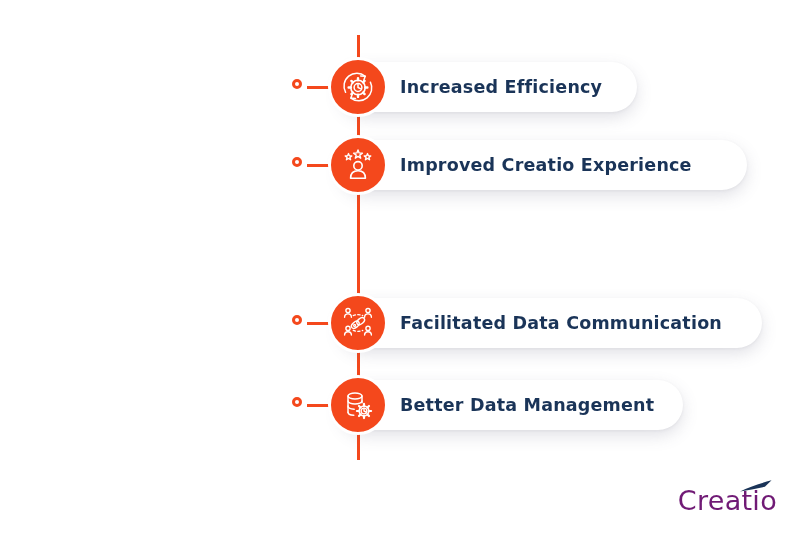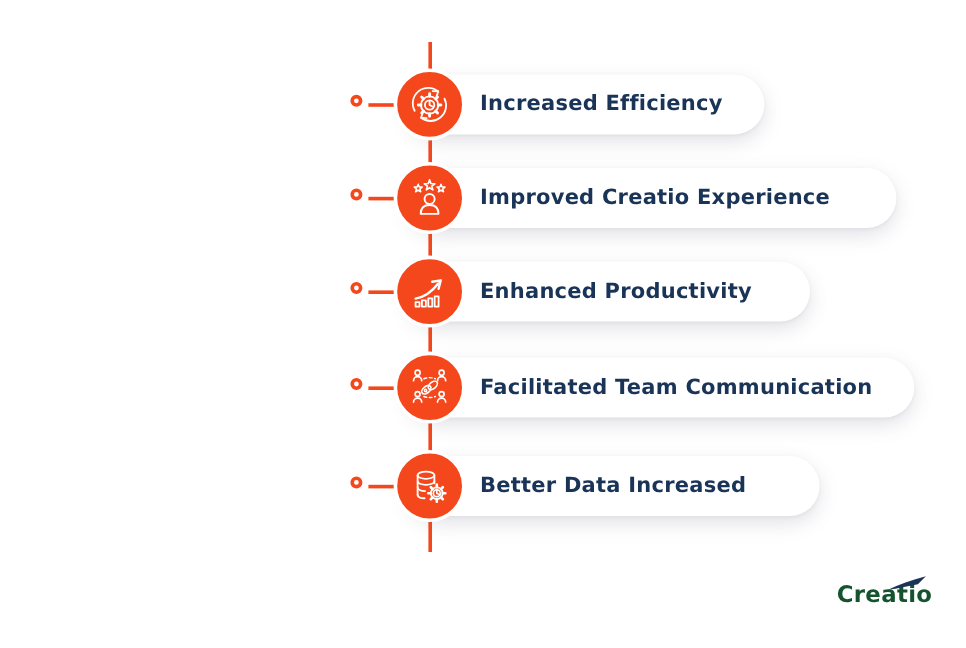--- a/index.html
+++ b/index.html
@@ -104,23 +104,23 @@
   .badge svg { display: block; }
 
   
   .logo {
     position: absolute;
     right: 28px;
     top: 487px;
     z-index: 6;
   }
   .logo-text {
-    color: #14532d;
-    font-size: 19px;
-    font-weight: 700;
+    color: #701a75;
+    font-size: 27px;
+    font-weight: 400;
     letter-spacing: 0.3px;
     line-height: 1;
   }
   .logo-swoosh {
     position: absolute;
     top: -7px;
     right: 5px;
     width: 32px;
     height: 13px;
   }
@@ -165,43 +165,26 @@
       <svg width="40" height="40" viewBox="0 0 40 40" fill="none" stroke="#ffffff" stroke-linecap="round" stroke-linejoin="round">
         <polygon points="20,4.9 21.1,7.9 24.4,8.1 21.8,10.1 22.7,13.2 20,11.4 17.3,13.2 18.2,10.1 15.6,8.1 18.9,7.9" stroke-width="1.4"></polygon>
         <polygon points="10.5,8.5 11.4,10.8 13.8,10.9 11.9,12.5 12.6,14.8 10.5,13.5 8.4,14.8 9.1,12.5 7.2,10.9 9.6,10.8" stroke-width="1.3"></polygon>
         <polygon points="29.5,8.5 30.4,10.8 32.8,10.9 30.9,12.5 31.6,14.8 29.5,13.5 27.4,14.8 28.1,12.5 26.2,10.9 28.6,10.8" stroke-width="1.3"></polygon>
         <circle cx="20" cy="20.8" r="4.2" stroke-width="1.6"></circle>
         <path d="M12.6,33.2 C12.6,27.8 15.8,25.8 20,25.8 C24.2,25.8 27.4,27.8 27.4,33.2 Z" stroke-width="1.6"></path>
       </svg>
     </div>
   </div>
 
-  <div class="row" style="top:213px">
-    <span class="ring"></span>
-    <span class="connector"></span>
-    <div class="pill" style="width:335px">
-      <span class="pill-label">Enhanced Productivity</span>
-    </div>
-    <div class="badge">
-      <svg width="40" height="40" viewBox="0 0 40 40" fill="none" stroke="#ffffff" stroke-linecap="round" stroke-linejoin="round">
-        <rect x="8.3" y="28.7" width="3.3" height="3.8" stroke-width="1.5"></rect>
-        <rect x="13.6" y="27.3" width="3.3" height="5.2" stroke-width="1.5"></rect>
-        <rect x="18.9" y="25.7" width="3.3" height="6.8" stroke-width="1.5"></rect>
-        <rect x="24.2" y="23.9" width="3.3" height="8.6" stroke-width="1.5"></rect>
-        <path d="M8.3,25.8 C14,24.8 21,21.3 27.2,13.2" stroke-width="2"></path>
-        <polyline points="22.2,11.8 29.3,10.6 27.5,17.6" stroke-width="2"></polyline>
-      </svg>
-    </div>
-  </div>
 
   <div class="row" style="top:293px">
     <span class="ring"></span>
     <span class="connector"></span>
     <div class="pill" style="width:422px">
-      <span class="pill-label">Facilitated Team Communication</span>
+      <span class="pill-label">Facilitated Data Communication</span>
     </div>
     <div class="badge">
       <svg width="40" height="40" viewBox="0 0 40 40" fill="none" stroke="#ffffff" stroke-linecap="round" stroke-linejoin="round">
         <circle cx="10" cy="7.6" r="2.1" stroke-width="1.4"></circle>
         <path d="M6.6,14.3 a3.4,3.4 0 0 1 6.8,0" stroke-width="1.4"></path>
         <circle cx="30" cy="7.6" r="2.1" stroke-width="1.4"></circle>
         <path d="M26.6,14.3 a3.4,3.4 0 0 1 6.8,0" stroke-width="1.4"></path>
         <circle cx="10" cy="25.4" r="2.1" stroke-width="1.4"></circle>
         <path d="M6.6,32.1 a3.4,3.4 0 0 1 6.8,0" stroke-width="1.4"></path>
         <circle cx="30" cy="25.4" r="2.1" stroke-width="1.4"></circle>
@@ -212,21 +195,21 @@
         <path d="M15.2,12.6 Q20,10.8 24.8,12.6" stroke-width="1.2" stroke-dasharray="2.4 2.2"></path>
         <path d="M15.2,27.4 Q20,29.2 24.8,27.4" stroke-width="1.2" stroke-dasharray="2.4 2.2"></path>
       </svg>
     </div>
   </div>
 
   <div class="row" style="top:375px">
     <span class="ring"></span>
     <span class="connector"></span>
     <div class="pill" style="width:343px">
-      <span class="pill-label">Better Data Increased</span>
+      <span class="pill-label">Better Data Management</span>
     </div>
     <div class="badge">
       <svg width="40" height="40" viewBox="0 0 40 40" fill="none" stroke="#ffffff" stroke-linecap="round" stroke-linejoin="round">
         <ellipse cx="17" cy="11" rx="7" ry="3" stroke-width="1.5"></ellipse>
         <path d="M10,11 L10,27.2" stroke-width="1.5"></path>
         <path d="M24,11 L24,17.8" stroke-width="1.5"></path>
         <path d="M10,16 A7,3 0 0 0 24,16" stroke-width="1.5"></path>
         <path d="M10,21 C10,22.8 12.8,24.1 16.2,24.2" stroke-width="1.5"></path>
         <path d="M10,27.2 C10,28.9 12.6,30.1 15.8,30.2" stroke-width="1.5"></path>
         <circle cx="26" cy="26" r="4.9" stroke-width="1.5"></circle>

